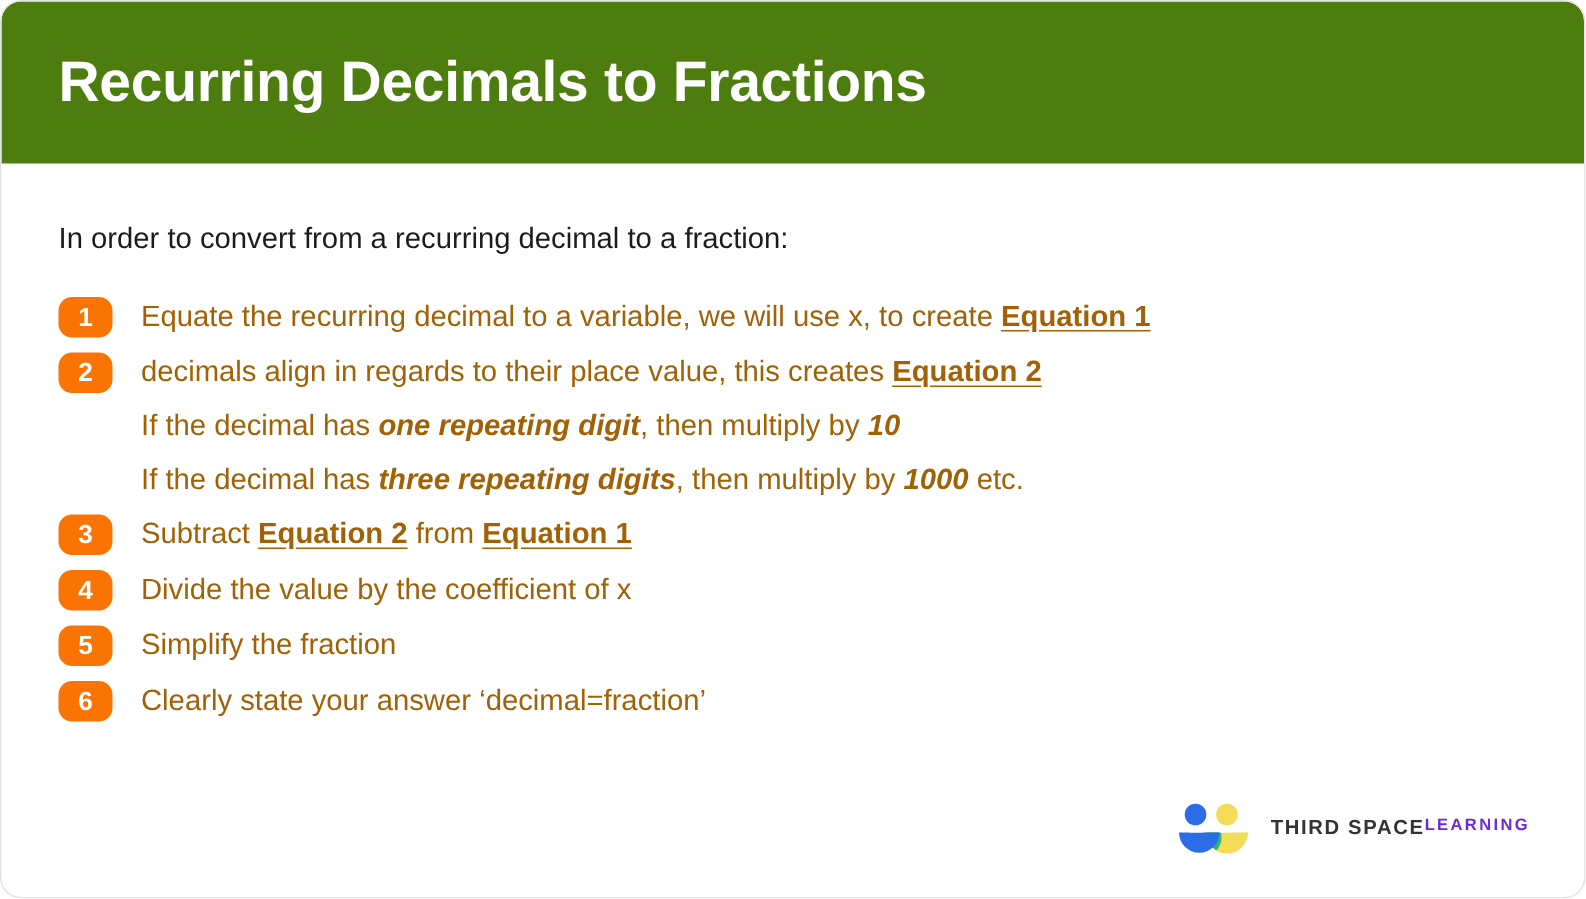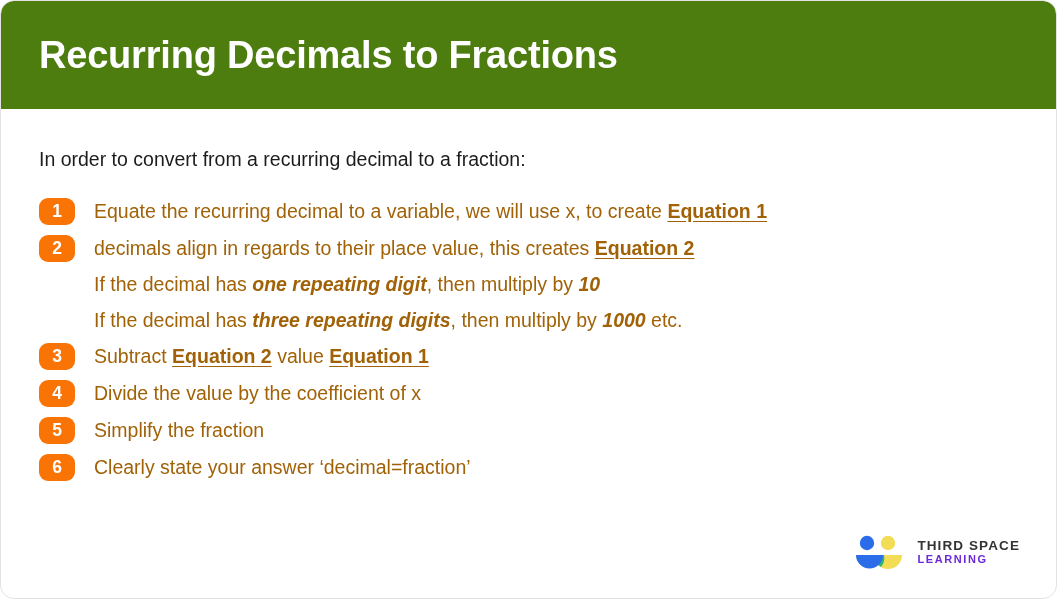--- a/index.html
+++ b/index.html
@@ -113,21 +113,21 @@
   }
 
   .logo-mark {
     width: 54px;
     height: 36px;
     position: relative;
   }
 
   .logo-text {
     display: flex;
-    flex-direction: column;
+    flex-direction: row;
     line-height: 1.12;
   }
 
   .logo-text .l1 {
     font-size: 13.5px;
     font-weight: bold;
     letter-spacing: 1.1px;
     color: #333333;
   }
 
@@ -162,21 +162,21 @@
           <div class="badge">2</div>
           <div class="step-body">
             <div class="step-line"><span>decimals align in regards to their place value, this creates </span><u class="eq">Equation 2</u></div>
             <div class="step-line"><span>If the decimal has </span><b>one repeating digit</b><span>, then multiply by </span><b>10</b></div>
             <div class="step-line"><span>If the decimal has </span><b>three repeating digits</b><span>, then multiply by </span><b>1000</b><span> etc.</span></div>
           </div>
         </div>
         <div class="step compact">
           <div class="badge">3</div>
           <div class="step-body">
-            <div class="step-line"><span>Subtract </span><u class="eq">Equation 2</u><span> value </span><u class="eq">Equation 1</u></div>
+            <div class="step-line"><span>Subtract </span><u class="eq">Equation 2</u><span> from </span><u class="eq">Equation 1</u></div>
           </div>
         </div>
         <div class="step compact">
           <div class="badge">4</div>
           <div class="step-body">
             <div class="step-line"><span>Divide the value by the coefficient of x</span></div>
           </div>
         </div>
         <div class="step compact">
           <div class="badge">5</div>

